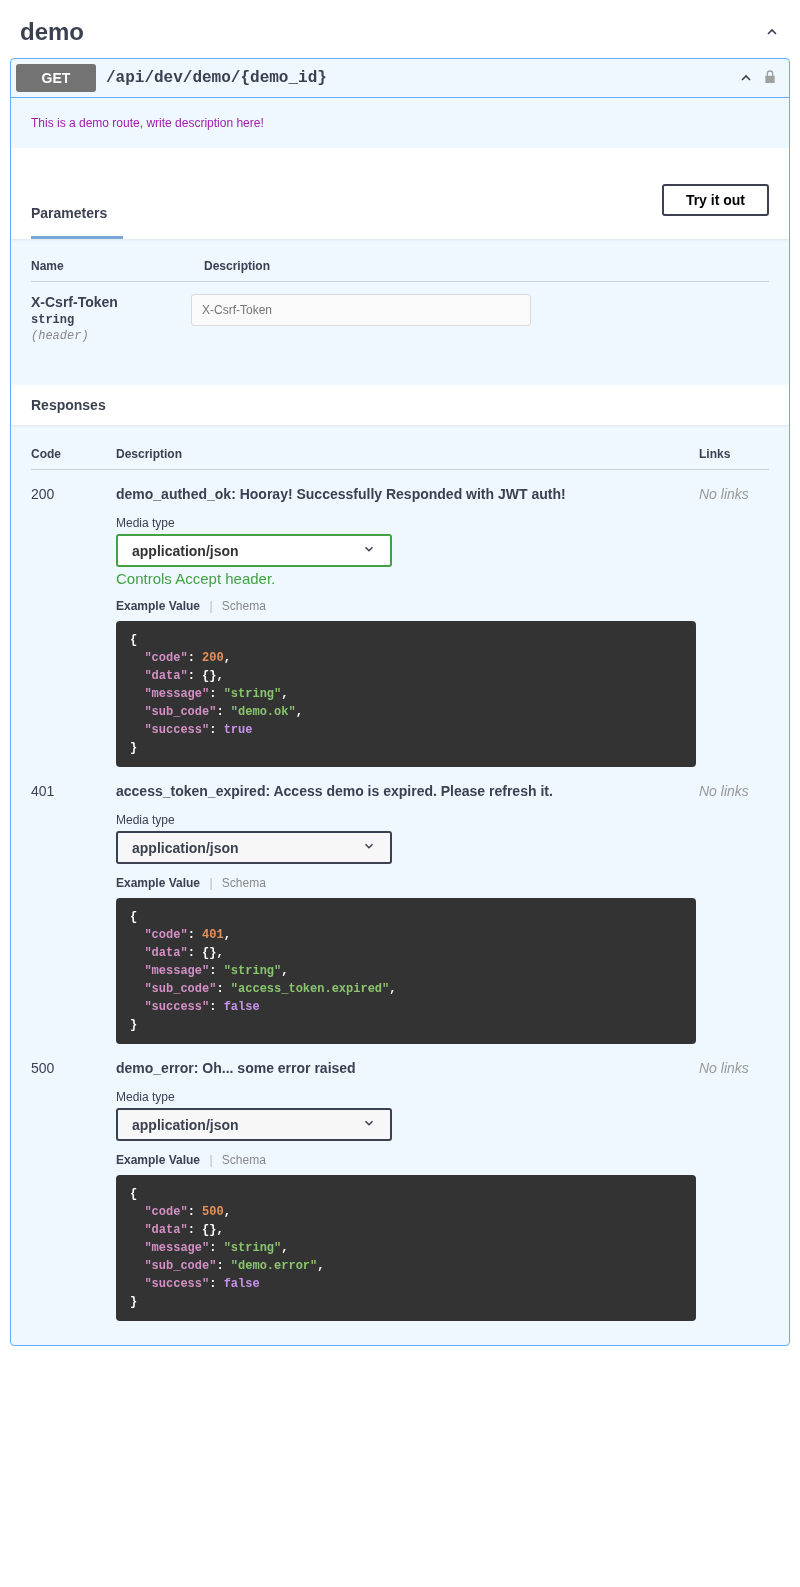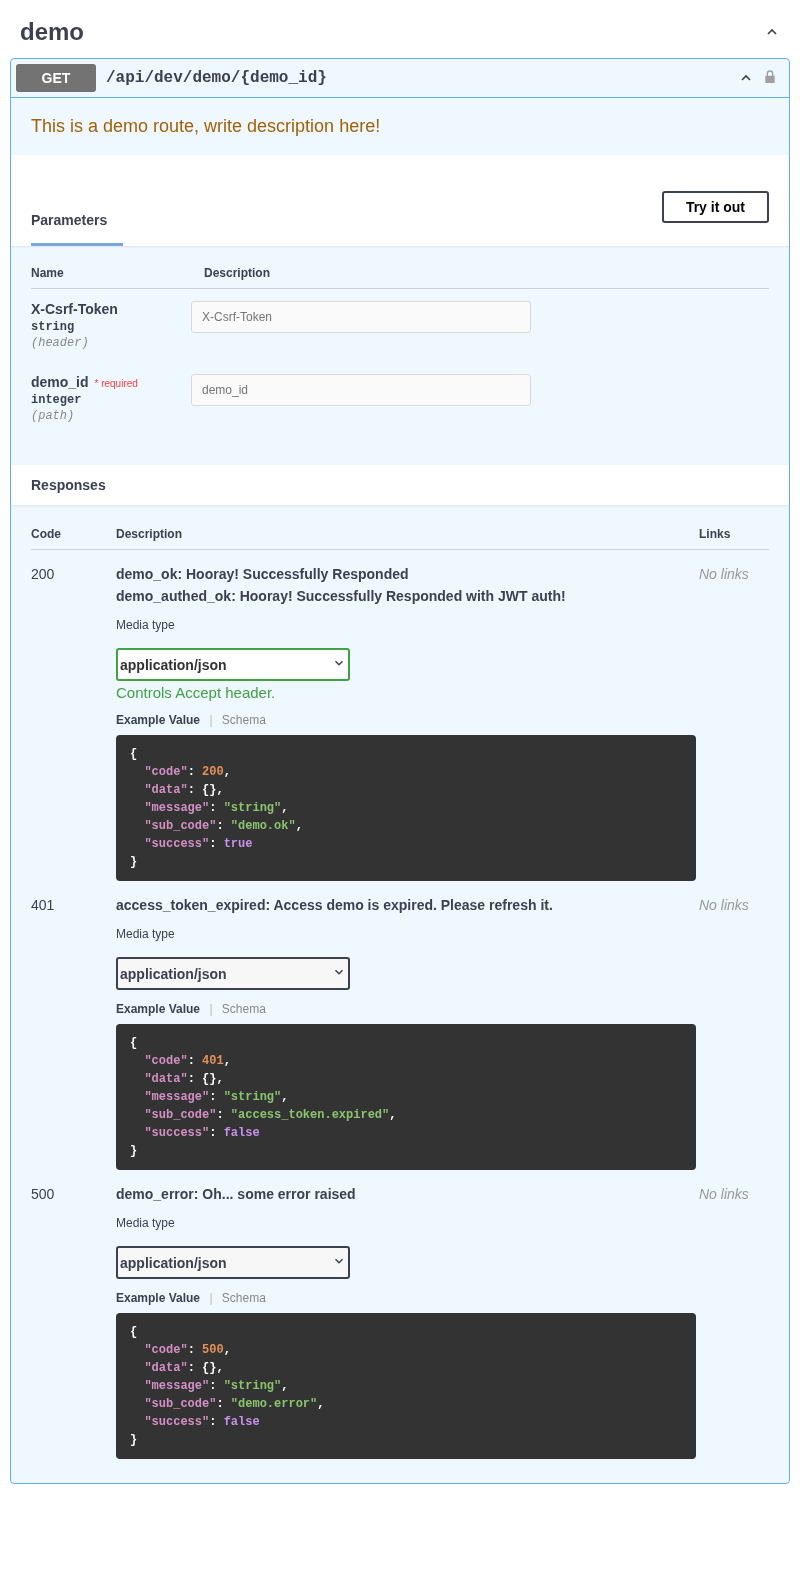--- a/index.html
+++ b/index.html
@@ -58,22 +58,22 @@
   color: #3b4151;
   font-size: 16px;
 }
 .lock-icon {
   width: 16px; height: 18px;
   margin-left: 8px;
   margin-right: 6px;
 }
 .opblock-description {
   padding: 18px 20px;
-  font-size: 18px;
-  color: #a16207;
+  font-size: 12px;
+  color: #a21caf;
 }
 .section-header {
   background: #fff;
   display: flex;
   justify-content: space-between;
   align-items: center;
   padding: 10px 20px;
   box-shadow: 0 1px 2px rgba(0,0,0,.08);
 }
 .section-header h4 {
@@ -169,27 +169,27 @@
   color: #3b4151;
   font-weight: 600;
   margin-bottom: 6px;
 }
 .media-label {
   font-size: 12px;
   color: #3b4151;
   margin-top: 14px;
 }
 .media-select {
-  margin-top: 16px;
+  margin-top: 4px;
   border: 2px solid #3b4151;
   border-radius: 3px;
-  width: 234px;
+  width: 276px;
   display: flex;
   align-items: center;
-  padding: 6px 2px;
+  padding: 6px 14px;
   background: #f7f7f7;
   font-weight: 700;
   font-size: 14px;
   cursor: pointer;
 }
 .media-select.green { border-color: #41a144; background: #fff; color: #333; }
 .media-select .val { flex: 1; }
 .media-hint {
   font-size: 15px;
   color: #41a144;
@@ -268,51 +268,37 @@
         <span class="pname">X-Csrf-Token</span>
         
       </div>
       <div class="ptype">string</div>
       <div class="pin">(header)</div>
     </div>
     <div class="param-input">
       <input type="text" placeholder="X-Csrf-Token" style="">
     </div>
         </div>
-        <div class="param-row">
-    <div class="param-name">
-      <div>
-        <span class="pname">demo_id</span>
-        <span class="required">* required</span>
-      </div>
-      <div class="ptype">integer</div>
-      <div class="pin">(path)</div>
-    </div>
-    <div class="param-input">
-      <input type="text" placeholder="demo_id" style="">
-    </div>
-        </div>
       </div>
   </div>
 
   <div class="responses-header">
     <h4>Responses</h4>
   </div>
 
   <div class="responses-body">
     <div class="responses-thead">
       <div class="rcol-code">Code</div>
       <div class="rcol-desc">Description</div>
       <div class="rcol-links">Links</div>
     </div>
     <div id="responses-rows">
         <div class="response-row">
     <div class="rcode">200</div>
     <div class="rdesc">
-      <div class="rtext">demo_ok: Hooray! Successfully Responded</div>
             <div class="rtext">demo_authed_ok: Hooray! Successfully Responded with JWT auth!</div>
       <div class="media-label">Media type</div>
       <div class="media-select green">
         <span class="val">application/json</span>
         <span><svg viewBox="0 0 24 24" width="14" height="14" fill="none" stroke="#3b4151" stroke-width="2.5">
                   <polyline points="6 9 12 15 18 9"></polyline>
                 </svg></span>
       </div>
       <div class="media-hint">Controls Accept header.</div>
       <div class="tabs">

